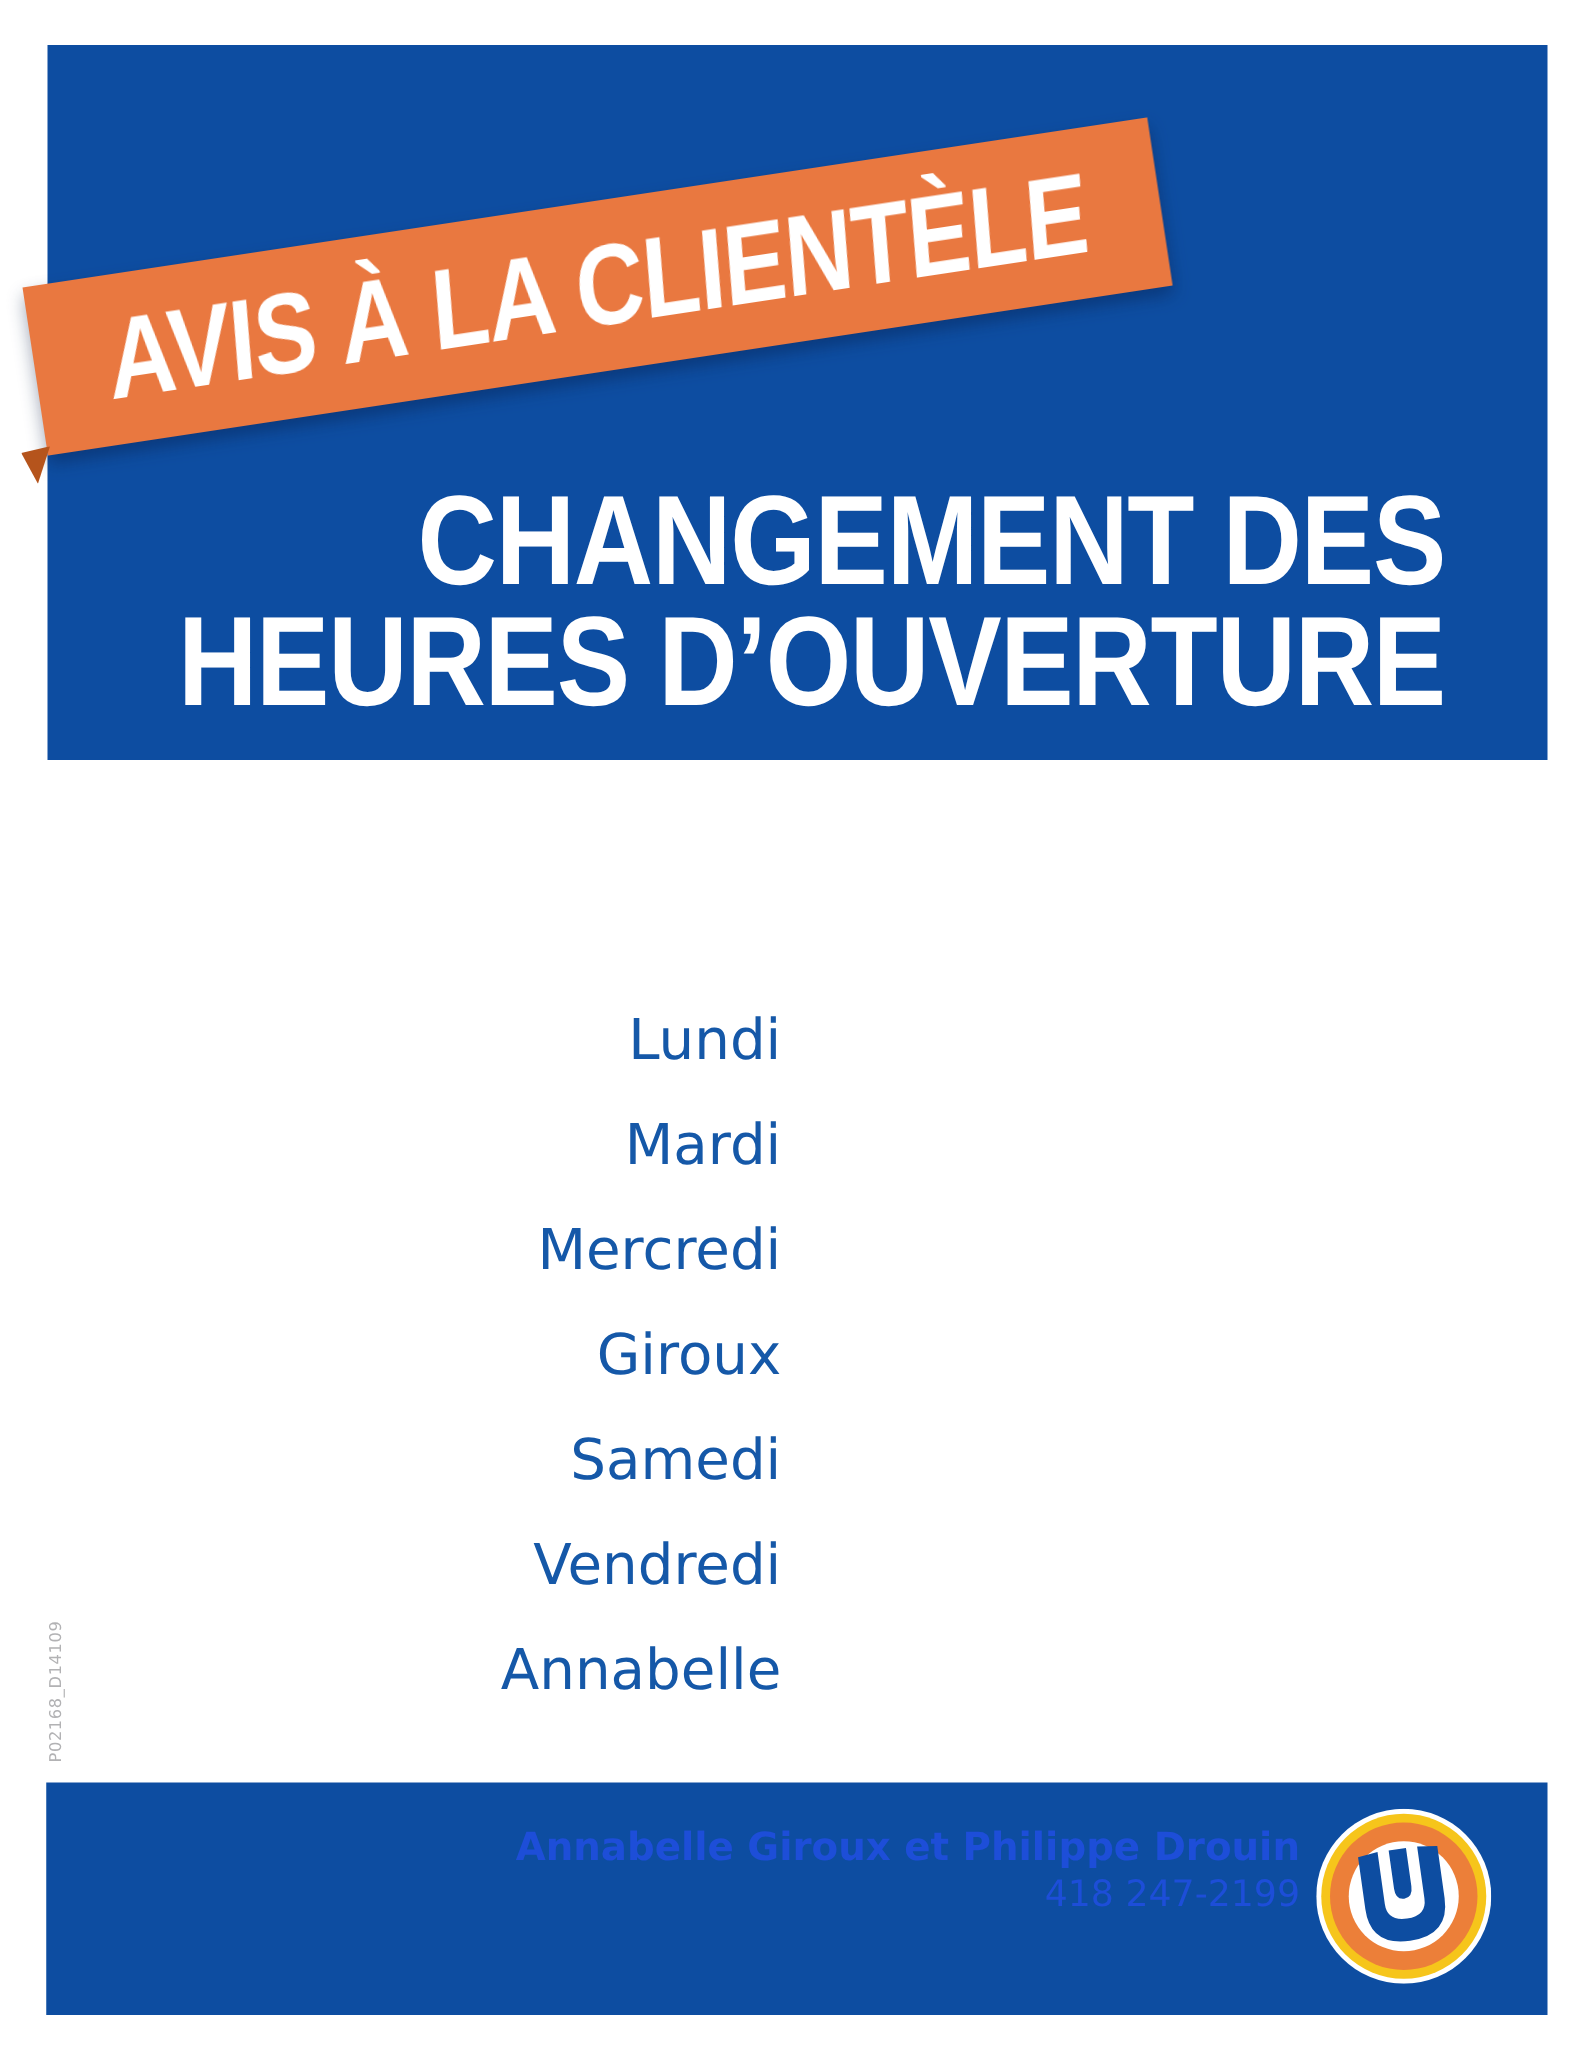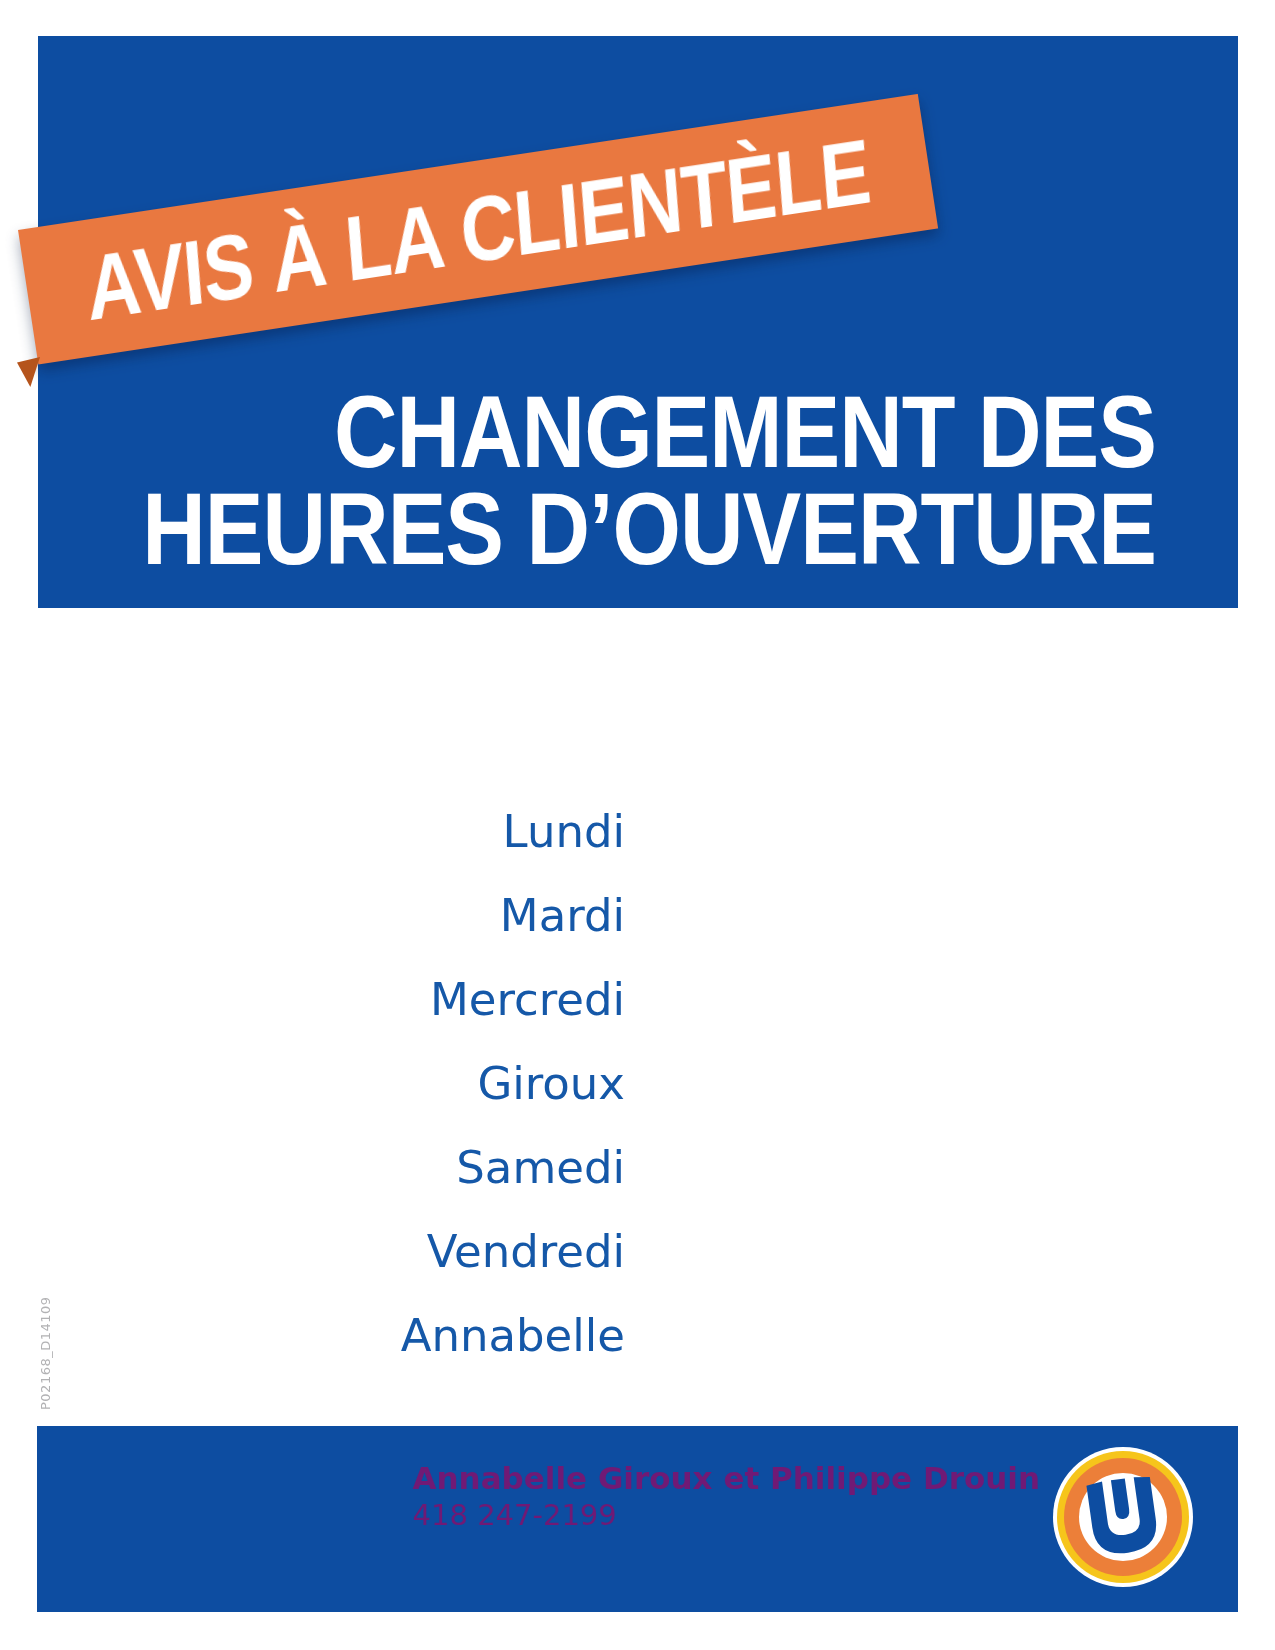--- a/index.html
+++ b/index.html
@@ -29,21 +29,21 @@
               color:#1558a8;font-family:"DejaVu Sans",sans-serif;font-size:45px;line-height:84px;}
   .day-row{display:block;white-space:nowrap;}
 
   
   .print-code{position:absolute;left:38px;top:1410px;transform:rotate(-90deg);
               transform-origin:0 0;color:#b2b2b4;font-size:13px;letter-spacing:.5px;
               font-family:"DejaVu Sans",sans-serif;white-space:nowrap;}
 
   
   .footer-bar{position:absolute;left:37px;top:1426px;width:1201px;height:186px;background:#0d4da1;}
-  .footer-text{position:absolute;right:235px;top:1460px;text-align:left;color:#701a75;
+  .footer-text{position:absolute;right:235px;top:1460px;text-align:right;color:#1d4ed8;
                font-family:"DejaVu Sans",sans-serif;font-size:29px;line-height:37px;}
   .footer-owners{font-weight:700;font-size:31px;}
   .logo{position:absolute;left:1053px;top:1447px;width:140px;height:140px;}
 </style>
 </head>
 <body>
 
 <div class="page">
 
   <div class="header-box"></div>

